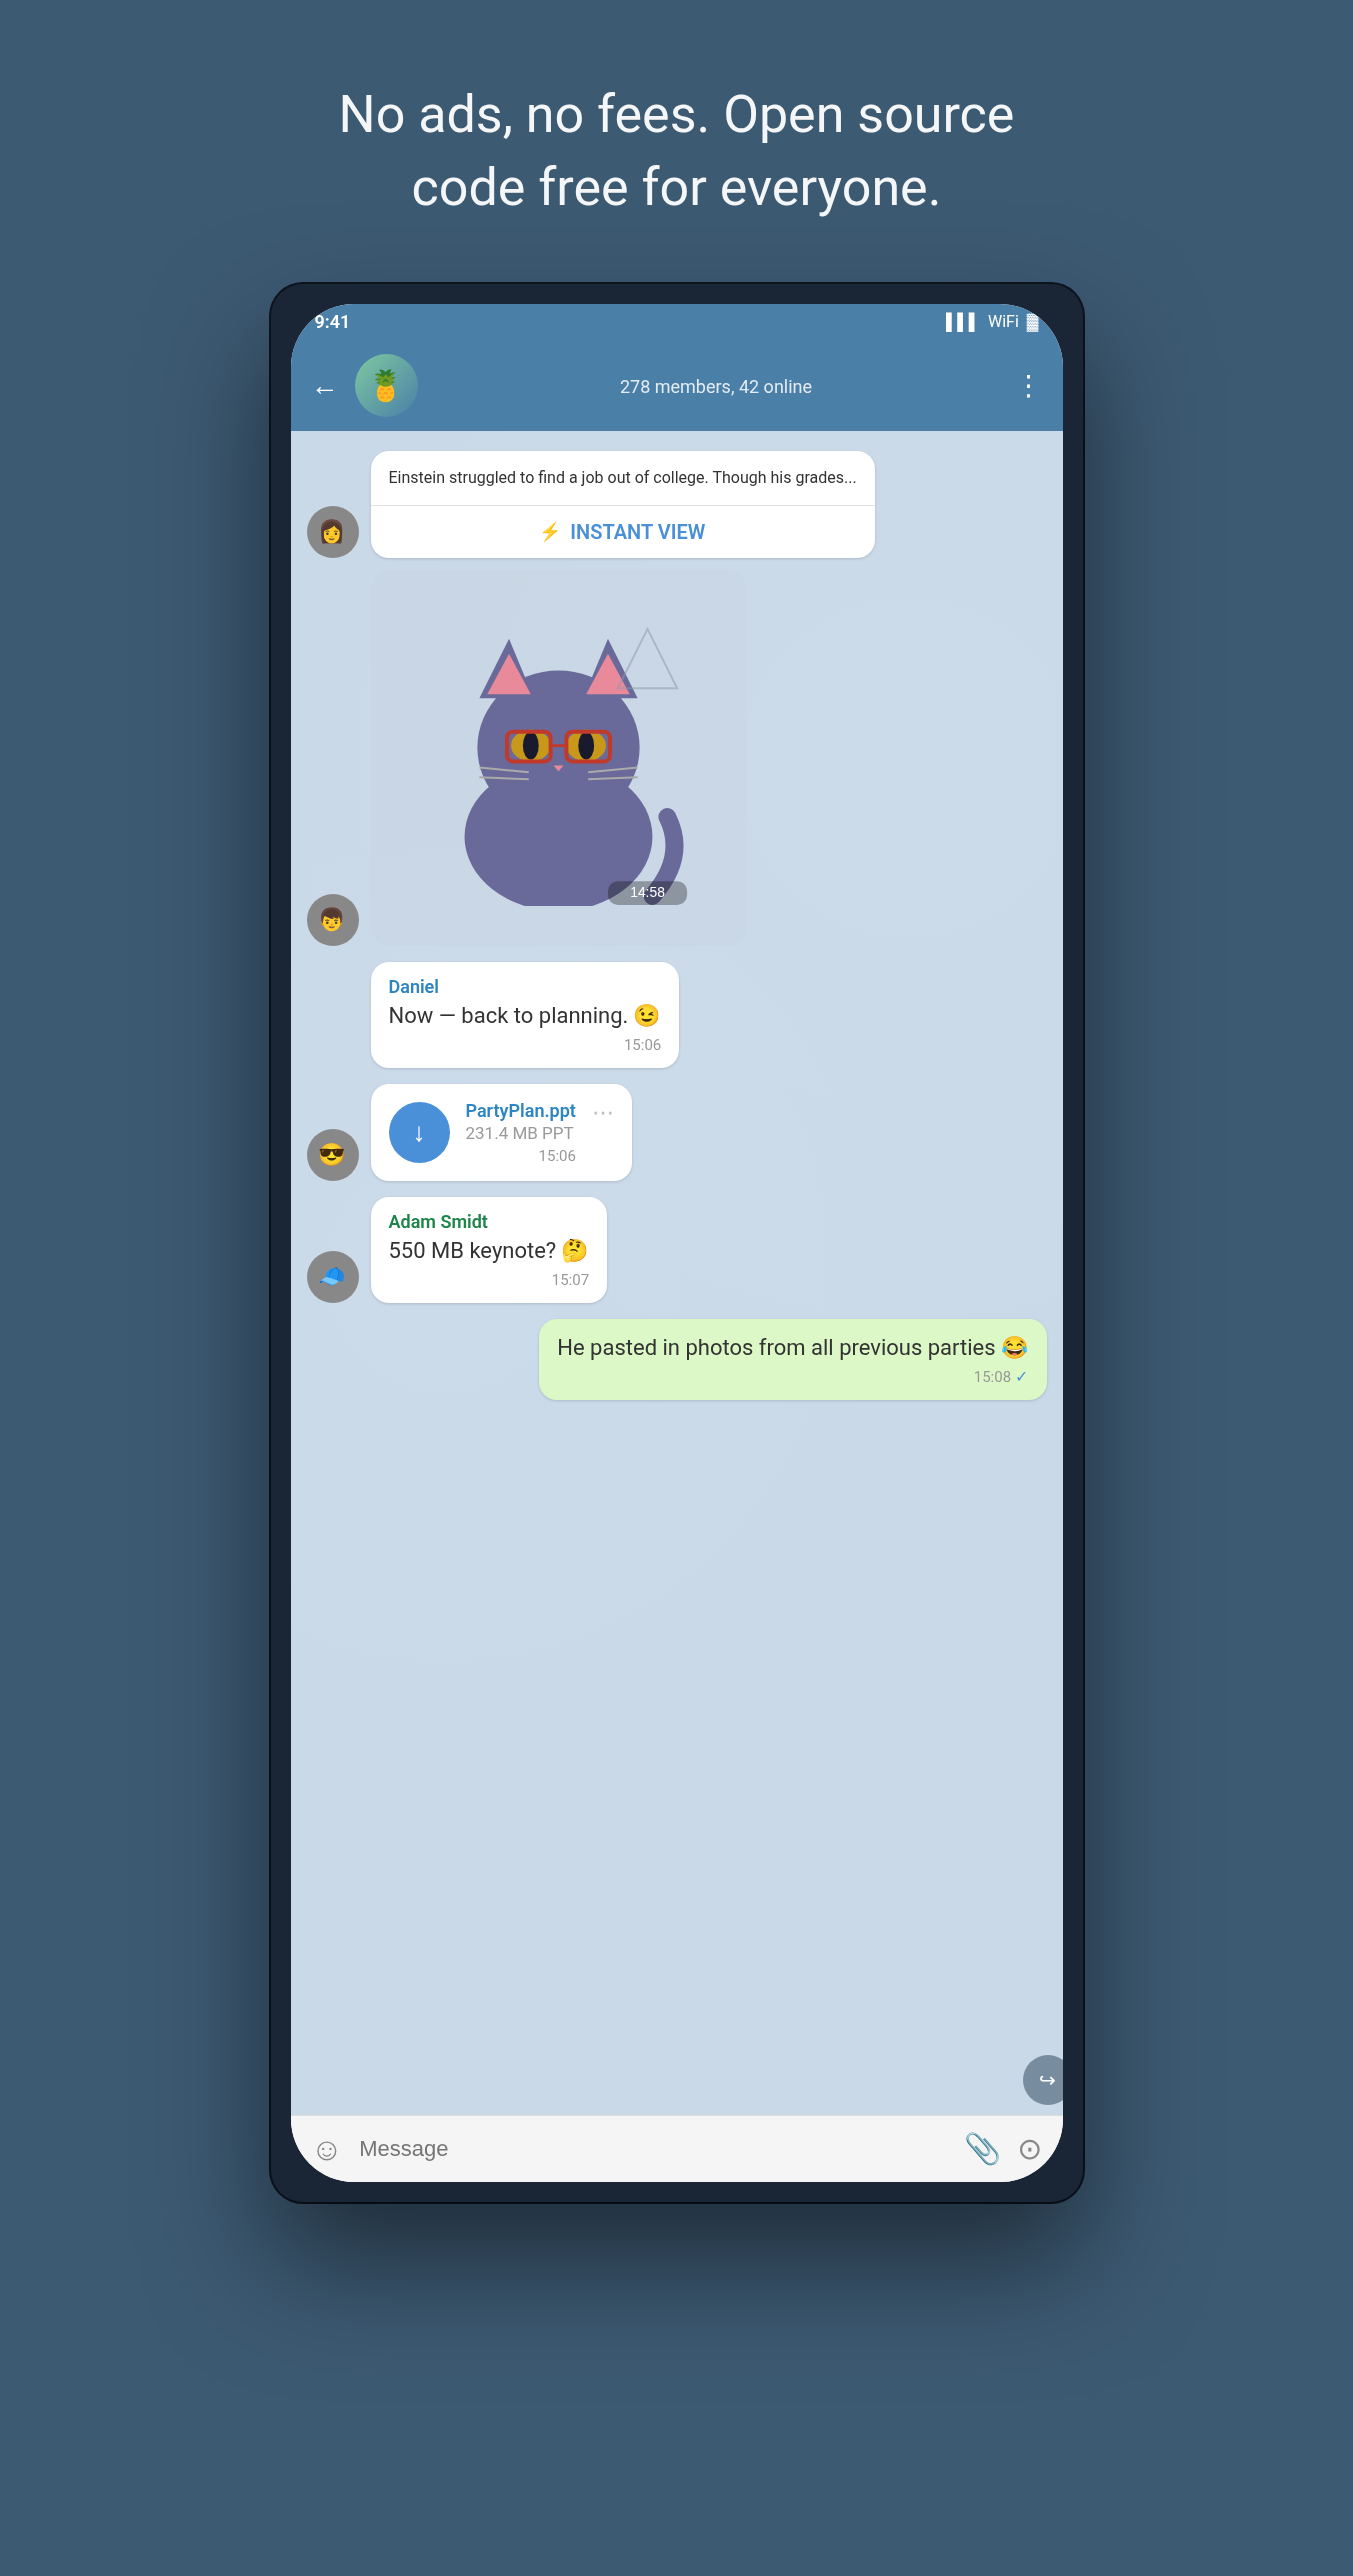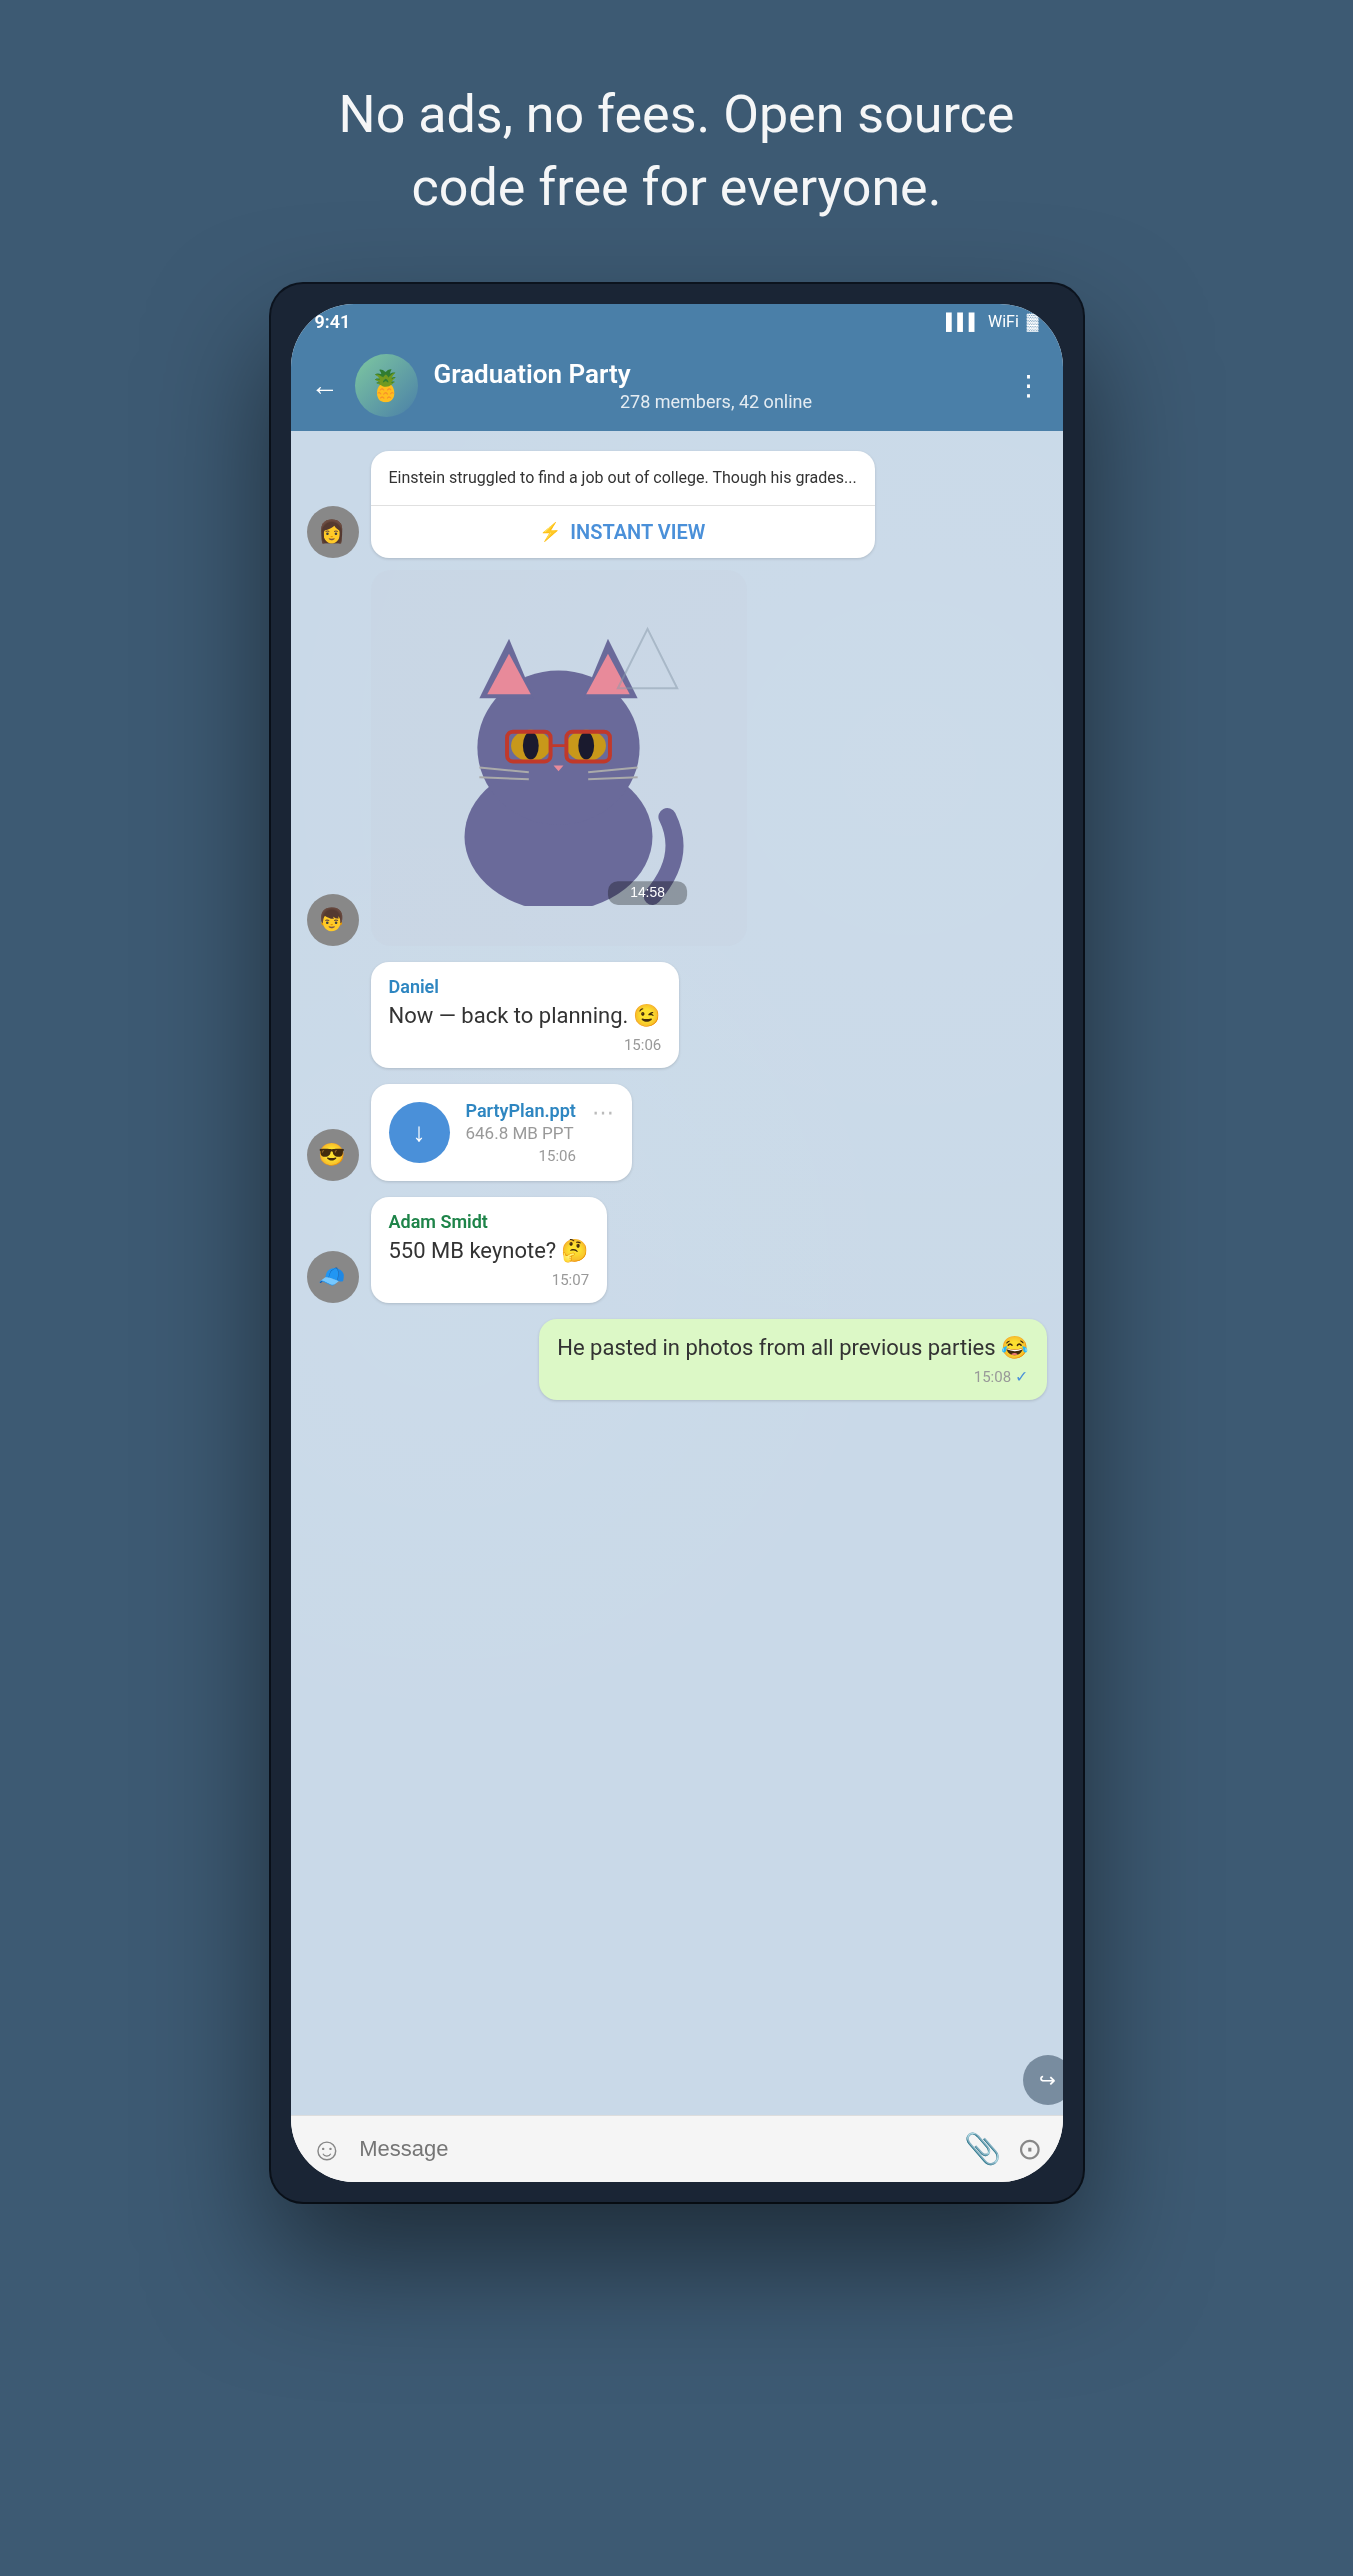--- a/index.html
+++ b/index.html
@@ -377,21 +377,20 @@
           <span>▓</span>
         </div>
       </div>
 
       <div class="chat-header">
         <span class="back-btn">←</span>
         <div class="group-avatar">
           <span>🍍</span>
         </div>
         <div class="group-info">
-          <div class="group-name">Graduation Party</div>
           <div class="group-meta">278 members, 42 online</div>
         </div>
         <span class="header-menu">⋮</span>
       </div>
 
       <div class="chat-body">
 
         <div class="message-row">
           <div class="avatar-sm">
             <span>👩</span>
@@ -477,21 +476,21 @@
         <div class="message-row spacer">
           <div class="avatar-sm">
             <span>😎</span>
           </div>
           <div class="file-bubble">
             <div class="file-download-btn">
               <span>↓</span>
             </div>
             <div class="file-info">
               <div class="file-name">PartyPlan.ppt</div>
-              <div class="file-size">646.8 MB PPT</div>
+              <div class="file-size">231.4 MB PPT</div>
               <div class="bubble-time">
                 <span>15:06</span>
               </div>
             </div>
             <div class="file-menu">⋯</div>
           </div>
         </div>
 
         <div class="message-row spacer">
           <div class="avatar-sm">

